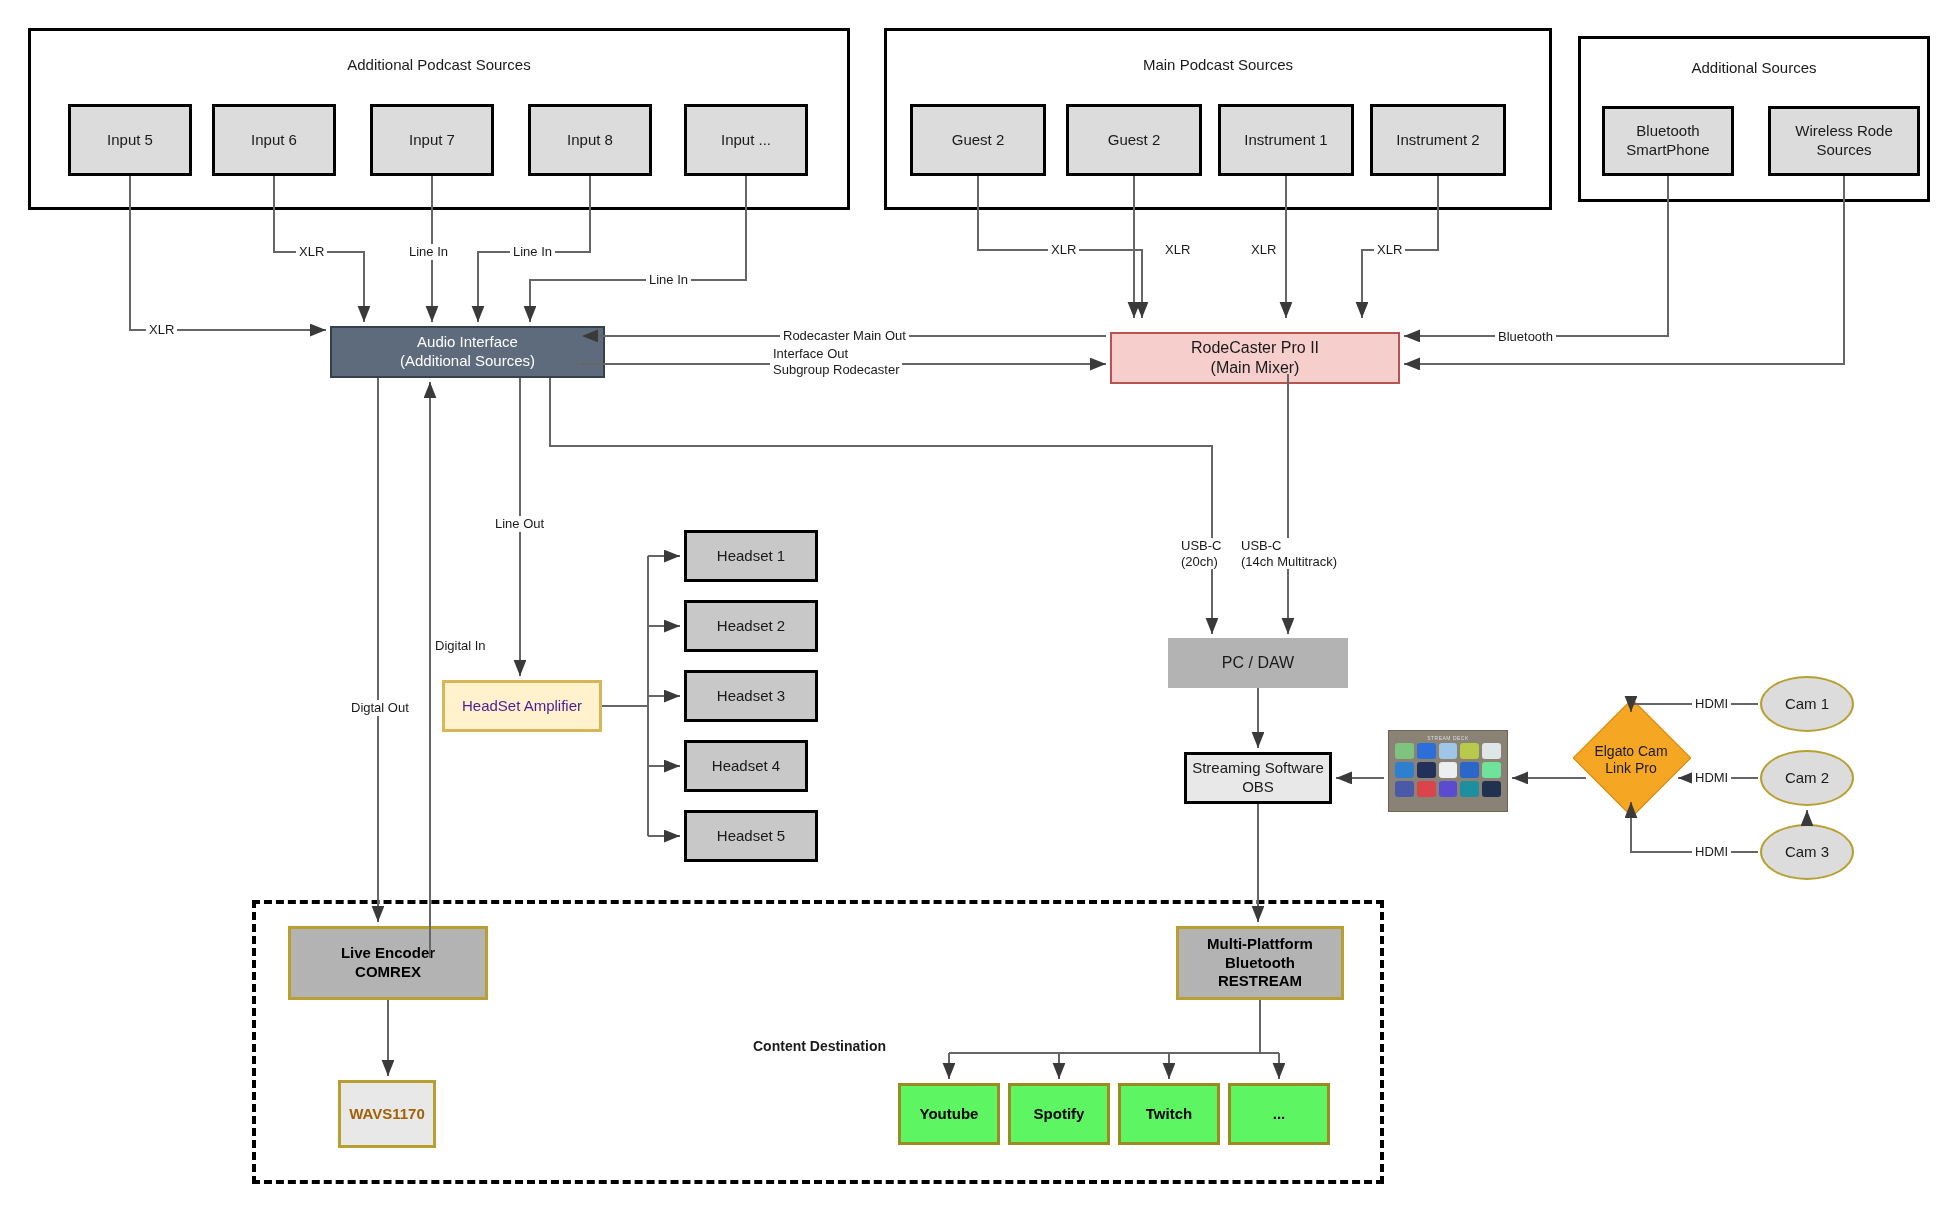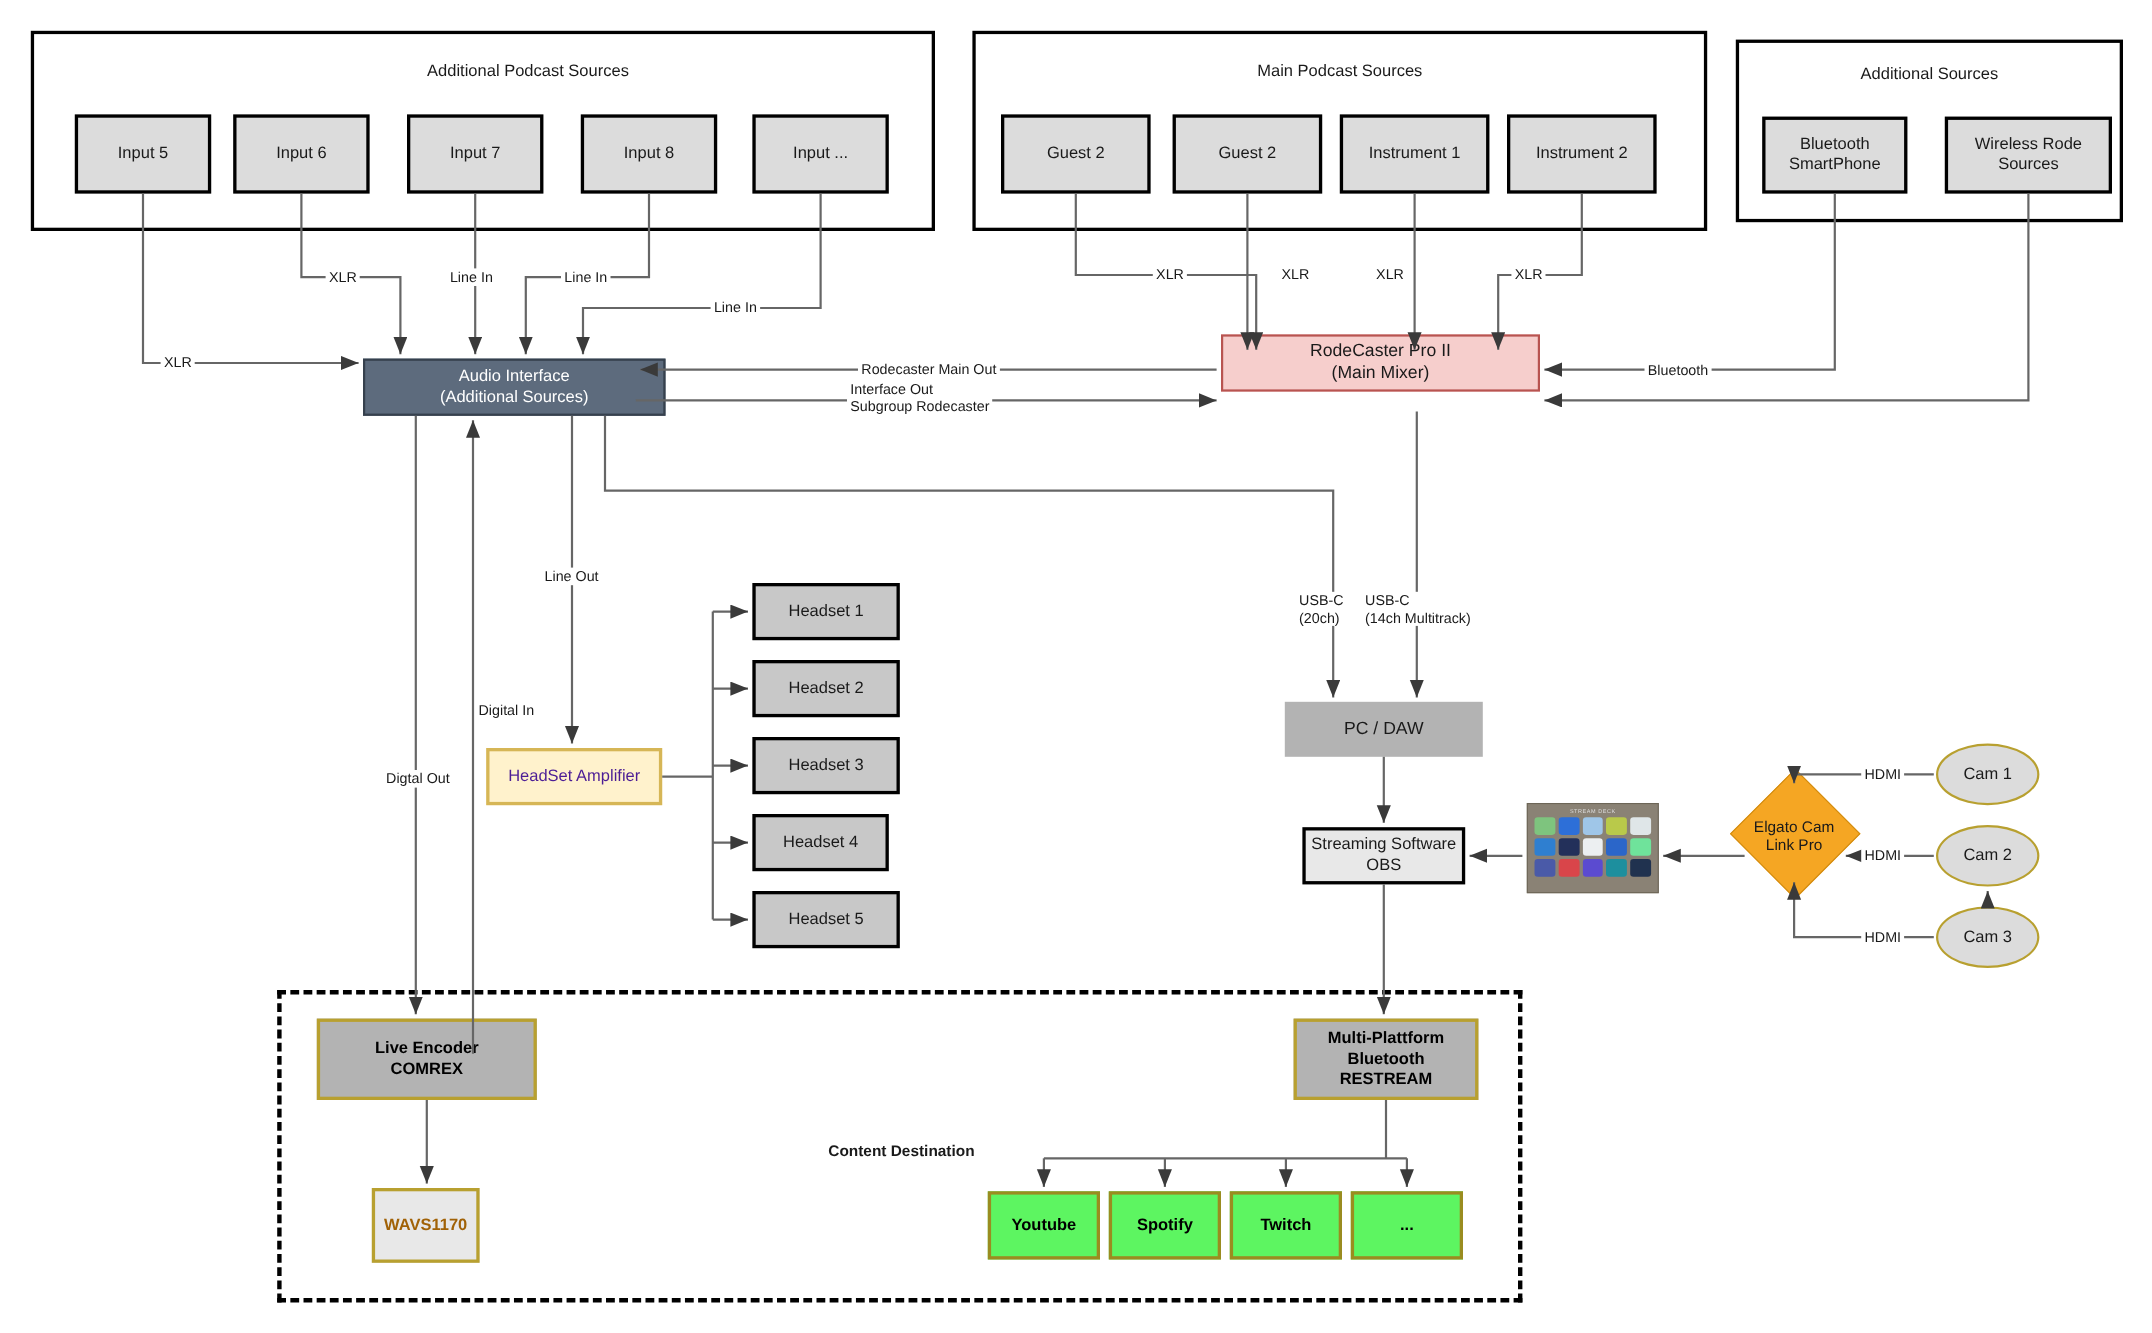--- a/index.html
+++ b/index.html
@@ -41,21 +41,21 @@
   .deck-brand{font-size:5px;color:#ddd;text-align:center;letter-spacing:.5px;margin-bottom:2px;}
   .deck-grid{display:grid;grid-template-columns:repeat(5,1fr);grid-template-rows:repeat(3,1fr);
              gap:3px;}
   .key{border-radius:3px;height:16px;}
 </style>
 </head>
 <body>
 
 <div id="stage">
 
-  <div class="grp" style="left:28px;top:28px;width:822px;height:182px;padding-left:41px;">
+  <div class="grp" style="left:28px;top:28px;width:822px;height:182px;">
     <div class="grp-title" style="top:25px;">Additional Podcast Sources</div>
   </div>
 
   <div class="grp" style="left:884px;top:28px;width:668px;height:182px;">
     <div class="grp-title" style="top:25px;">Main Podcast Sources</div>
   </div>
 
   <div class="grp" style="left:1578px;top:36px;width:352px;height:166px;">
     <div class="grp-title" style="top:20px;">Additional Sources</div>
   </div>
@@ -95,21 +95,21 @@
   </div>
   <div class="node src" style="left:1768px;top:106px;width:152px;height:70px;">
     <span>Wireless Rode Sources</span>
   </div>
 
   <div class="node iface" style="left:330px;top:326px;width:275px;height:52px;white-space:pre-line;">
     <span>Audio Interface
 (Additional Sources)</span>
   </div>
 
-  <div class="node rode" style="left:1110px;top:304px;width:290px;height:52px;white-space:pre-line;">
+  <div class="node rode" style="left:1110px;top:332px;width:290px;height:52px;white-space:pre-line;">
     <span>RodeCaster Pro II
 (Main Mixer)</span>
   </div>
 
   <div class="node amp" style="left:442px;top:680px;width:160px;height:52px;">
     <span>HeadSet Amplifier</span>
   </div>
 
   <div class="node hs" style="left:684px;top:530px;width:134px;height:52px;">
     <span>Headset 1</span>

